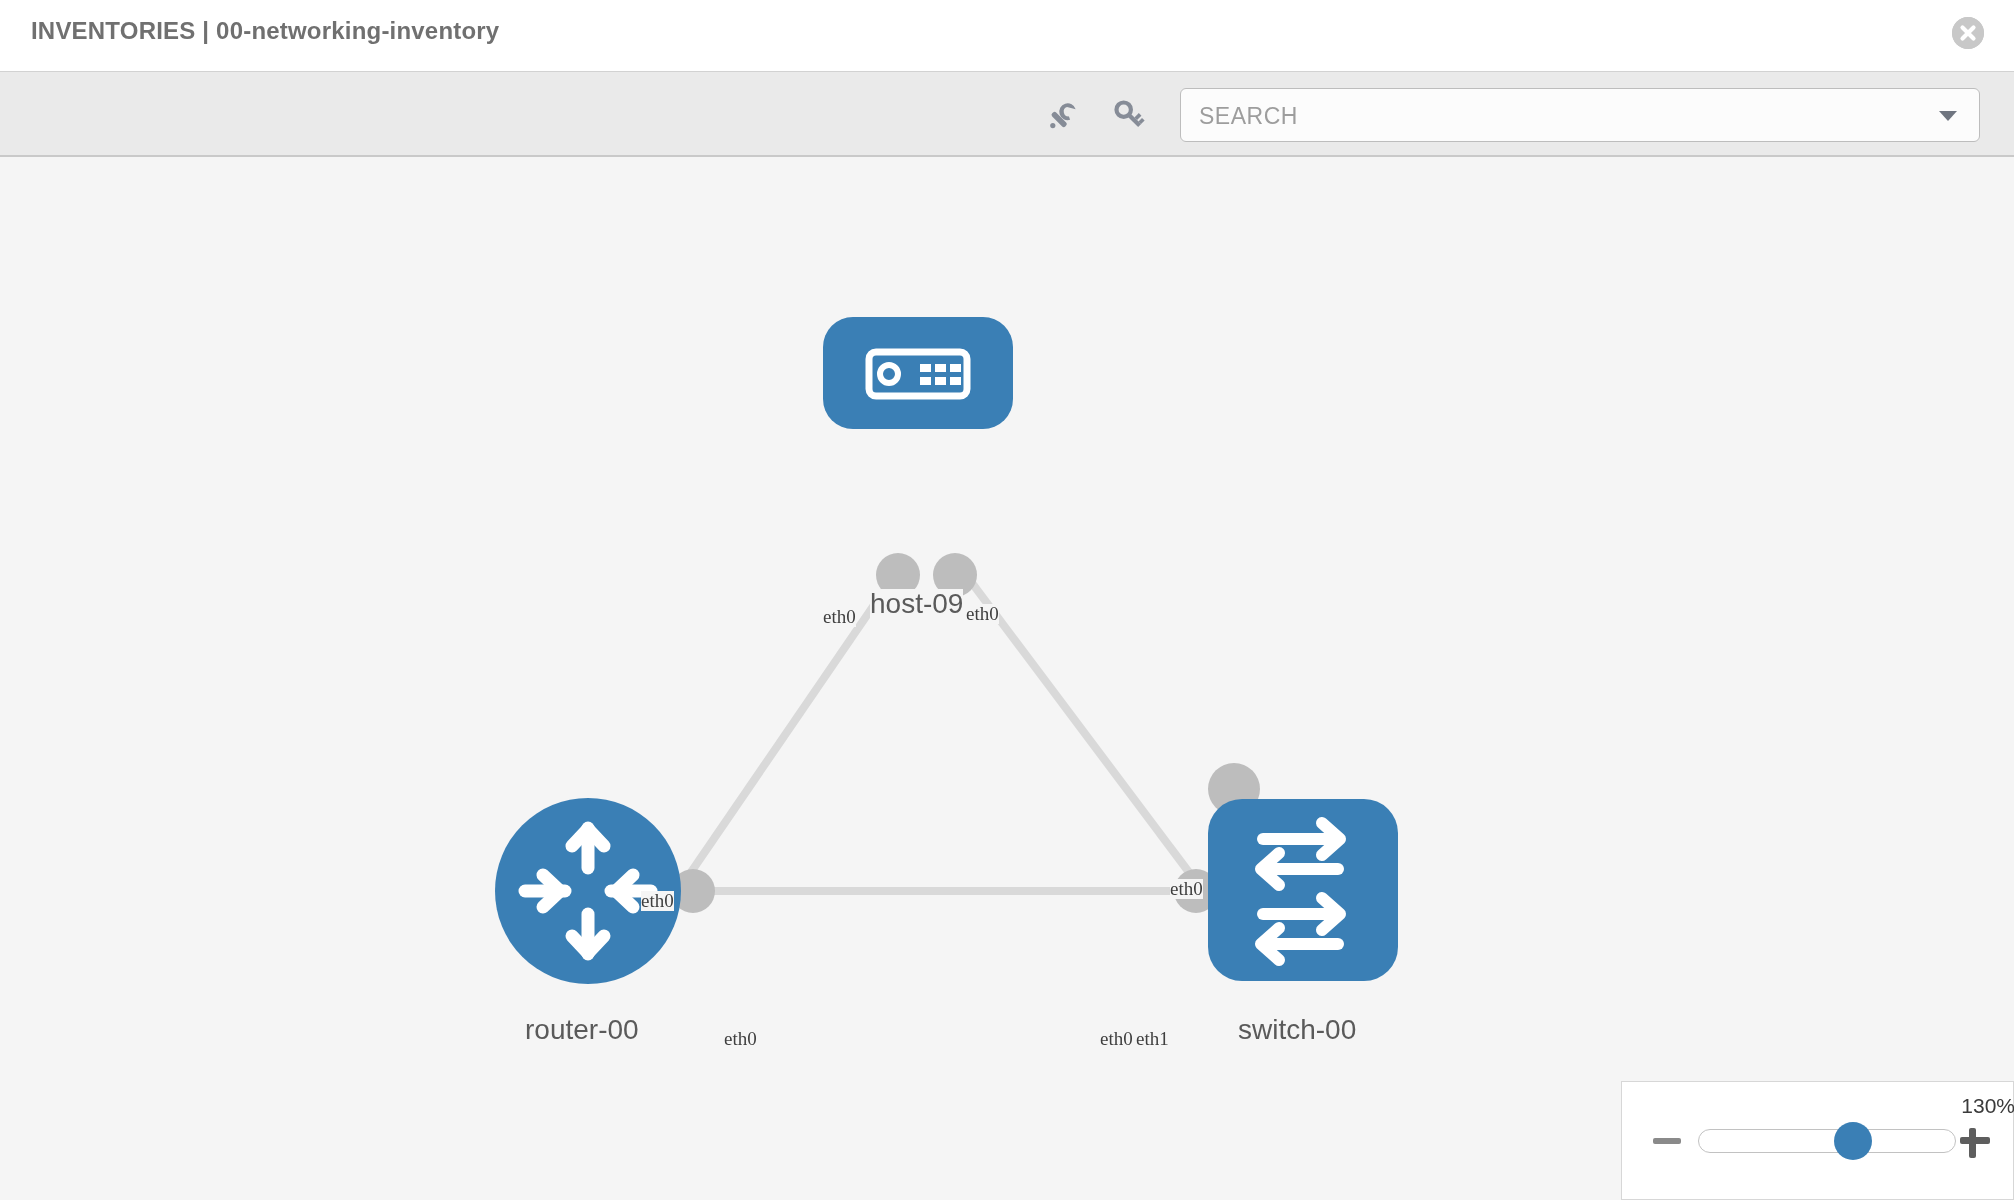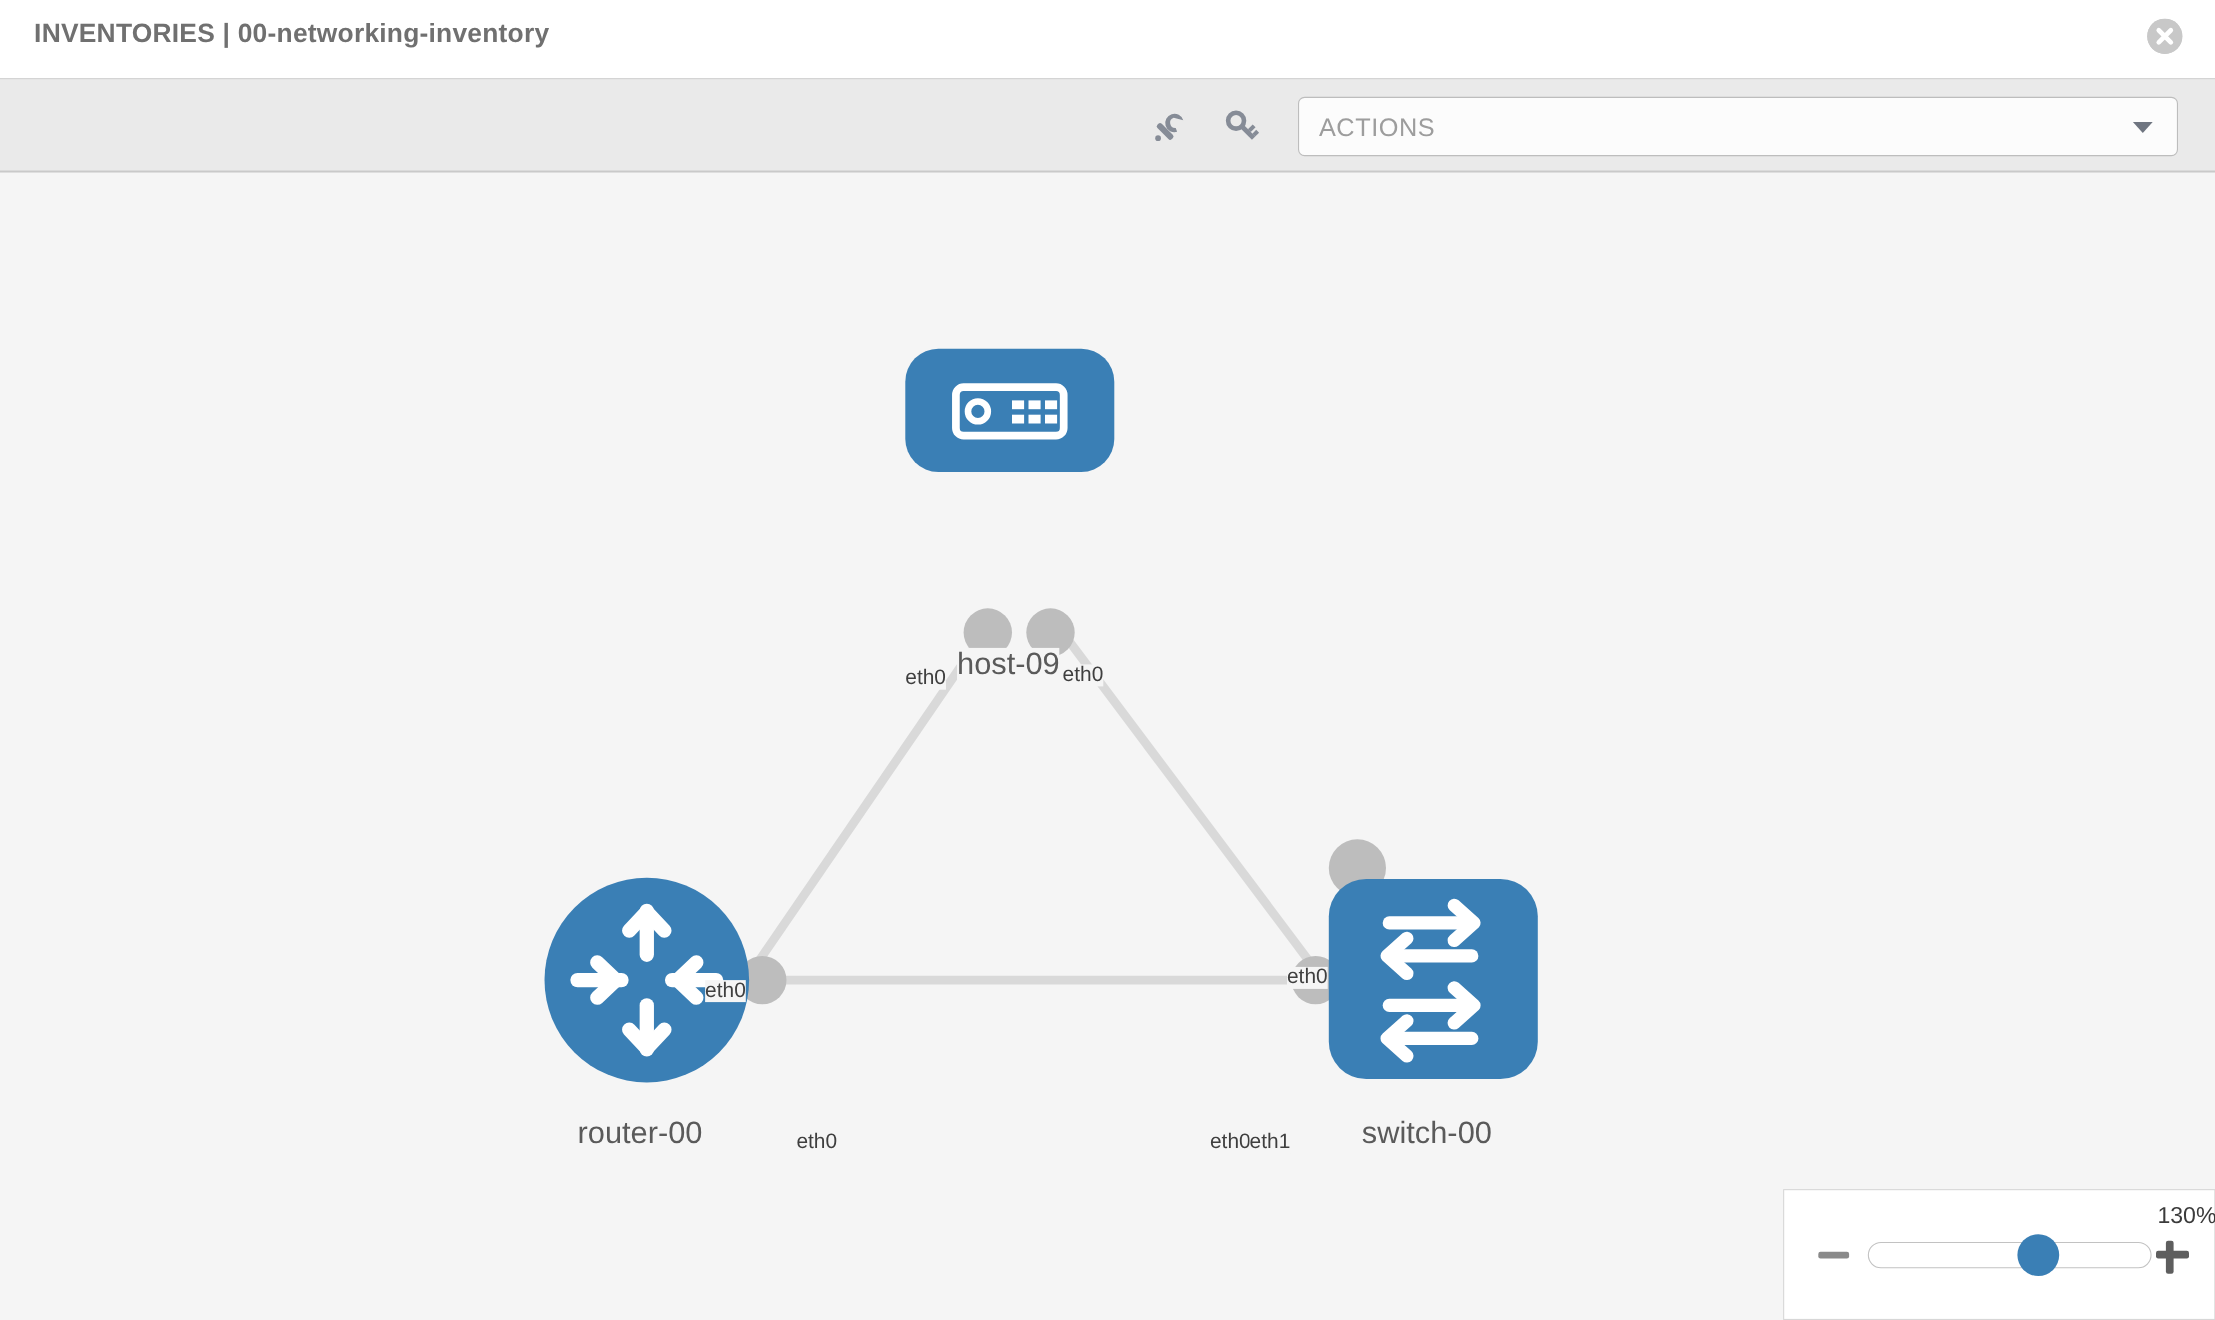--- a/index.html
+++ b/index.html
@@ -139,21 +139,21 @@
 
   
   .nlabel {
     position: absolute;
     background: #f5f5f5;
     color: #555555;
     white-space: nowrap;
     line-height: 1.05;
   }
   .nlabel.node-name { font-size: 28px; color: #5a5a5a; }
-  .nlabel.iface     { font-size: 19px; color: #3f3f3f; }
+  .nlabel.iface     { font-size: 19px; color: #3f3f3f; font-family: Liberation Serif, serif; }
 
   
   .zoom-panel {
     position: absolute;
     left: 1621px;
     top: 1081px;
     width: 393px;
     height: 119px;
     background: #ffffff;
     border: 1px solid #d7d7d7;
@@ -242,21 +242,21 @@
         <g transform="rotate(-45 19 19)">
           <circle cx="19" cy="11.5" r="7.2" fill="none" stroke="#868c97" stroke-width="4.2"></circle>
           <rect x="16.9" y="17.5" width="4.3" height="16.5" fill="#868c97"></rect>
           <rect x="21.1" y="24.6" width="6.2" height="3.7" fill="#868c97"></rect>
           <rect x="21.1" y="30.3" width="5.0" height="3.7" fill="#868c97"></rect>
         </g>
       </svg>
     </div>
 
     <div class="search-box">
-      <span class="search-label">ACTIONS</span>
+      <span class="search-label">SEARCH</span>
       <span class="caret"></span>
     </div>
   </div>
 
   <div class="canvas">
 
     <svg width="2014" height="1043">
 
       <g>
         <line x1="900" y1="410" x2="650" y2="775" stroke="#d9d9d9" stroke-width="8"></line>

